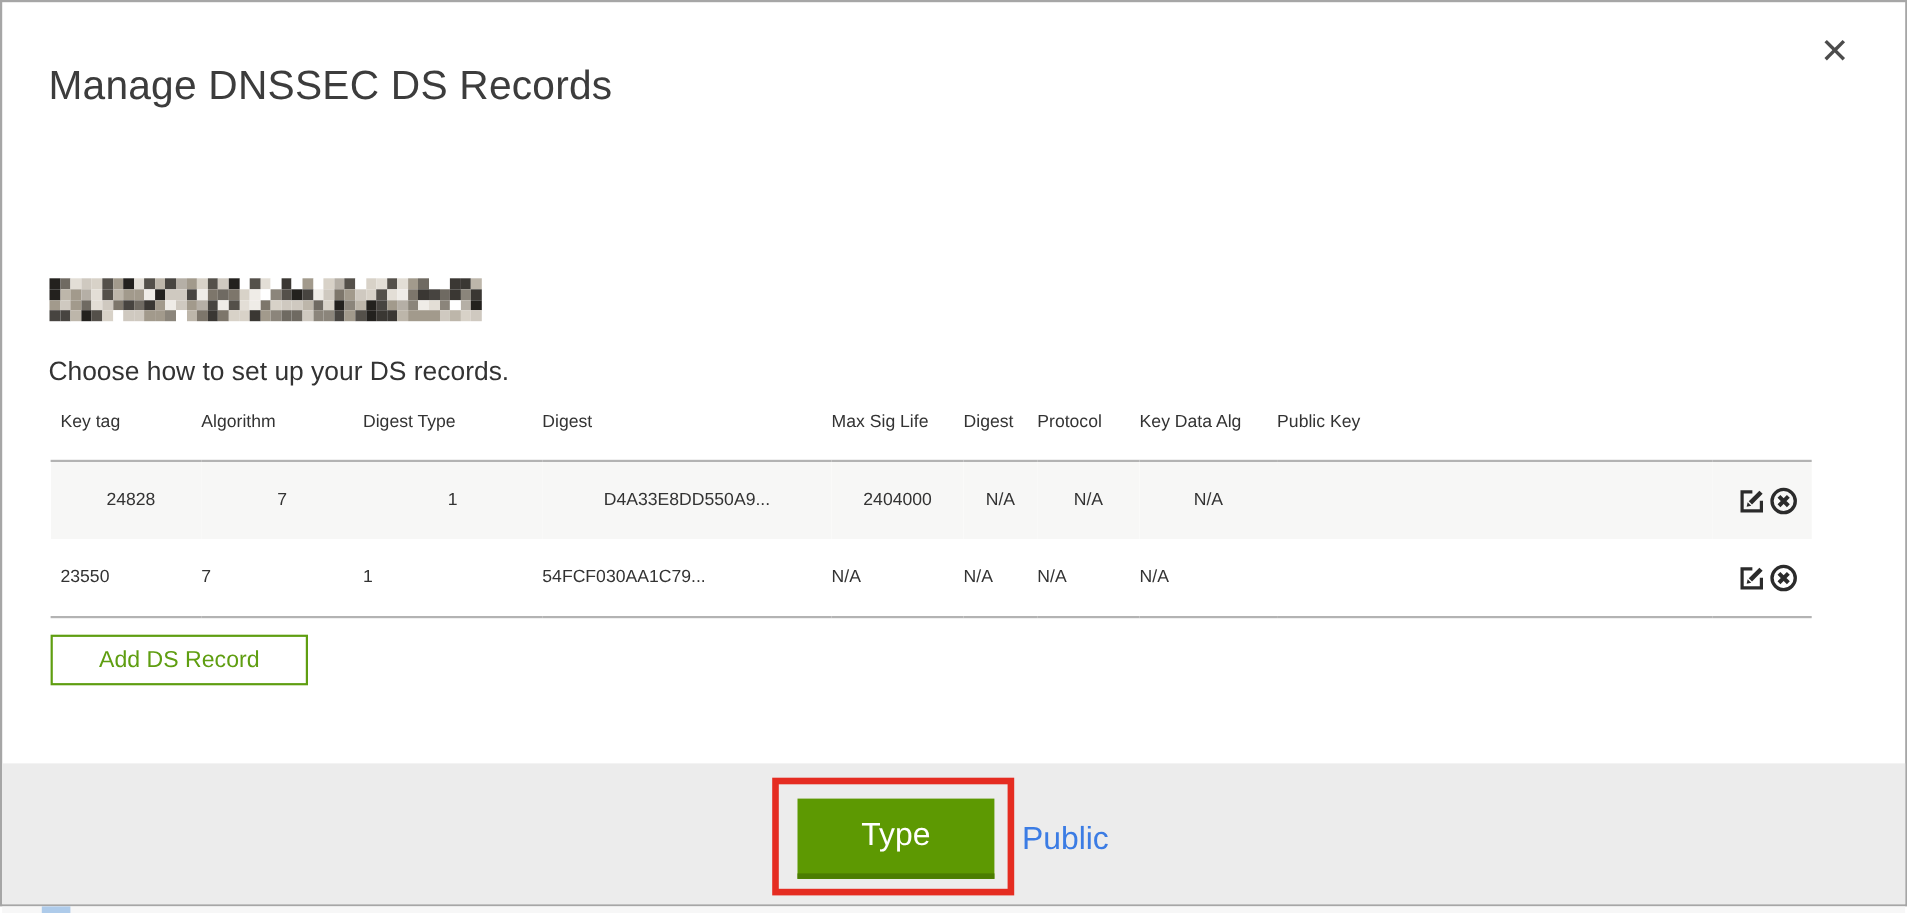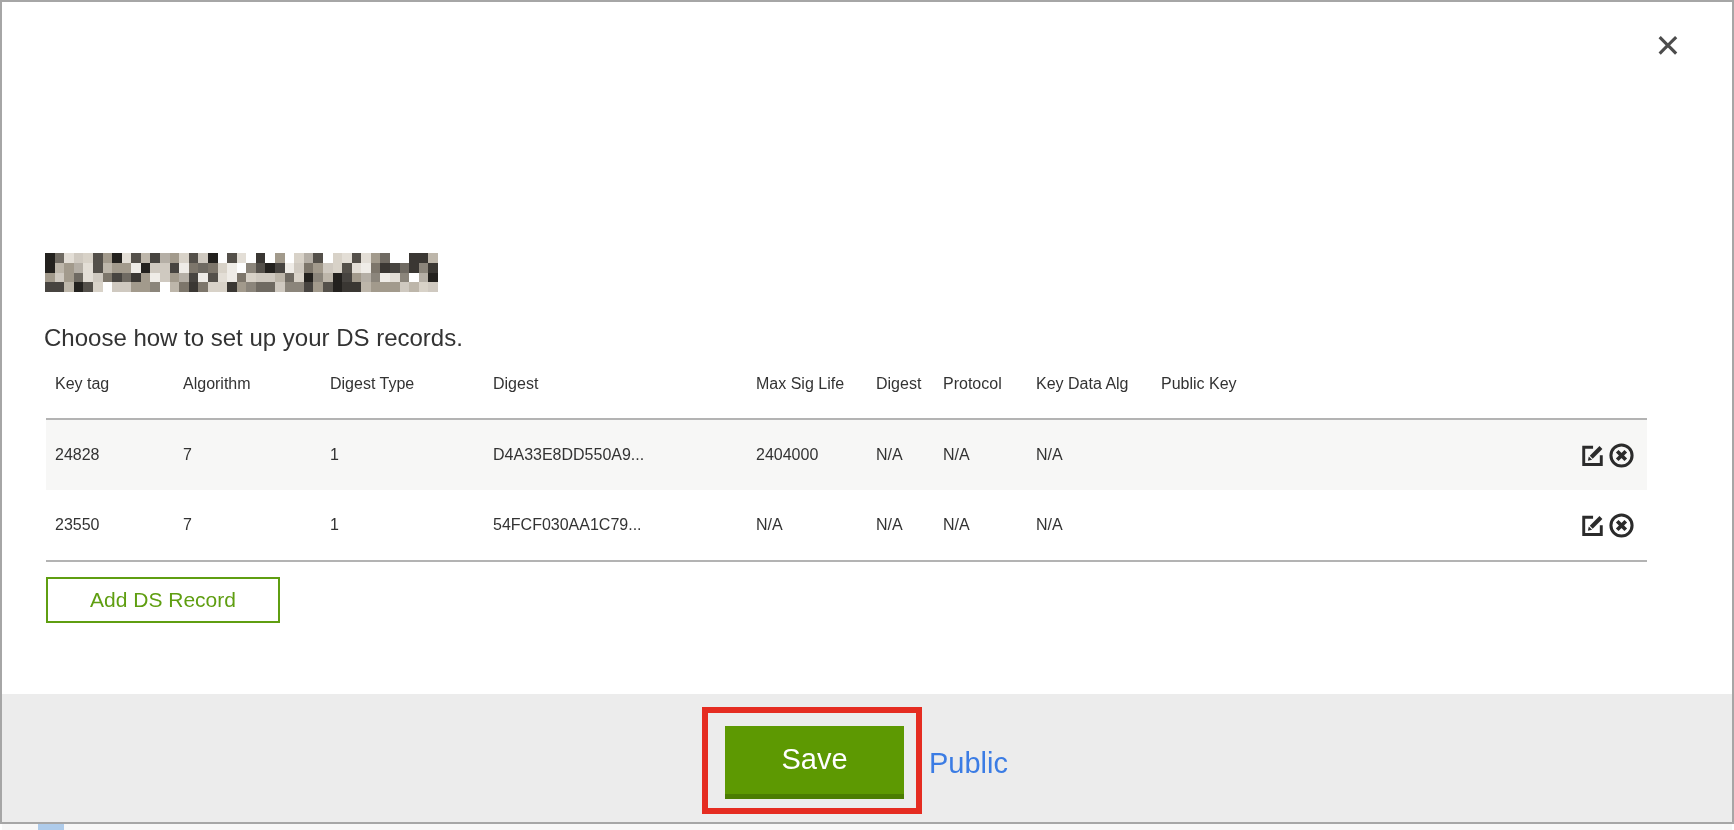--- a/index.html
+++ b/index.html
@@ -21,21 +21,21 @@
   .domain-mosaic i{display:block;}
 
   .instruction{position:absolute;left:42px;top:322px;font-size:24px;color:#333;white-space:nowrap;}
 
   table.ds{position:absolute;left:44px;top:361px;width:1601px;border-collapse:collapse;
          table-layout:fixed;font-size:16px;color:#333;}
   table.ds th{font-weight:400;text-align:left;vertical-align:top;padding:12px 0 0 0;height:43px;
          border-bottom:2px solid var(--table-line,#b3b3b3);white-space:nowrap;}
   table.ds td{height:70px;vertical-align:middle;padding:0;white-space:nowrap;overflow:hidden;}
   table.ds th:first-child, table.ds td:first-child{padding-left:9px;}
-  table.ds tbody tr:first-child{background:var(--row-stripe,#f7f7f6);}
+  table.ds tbody tr:first-child{background:var(--row-stripe,#f7f7f6);text-align:center;}
   table.ds tbody tr:last-child td{border-bottom:2px solid var(--table-line,#b3b3b3);}
   td.actions{text-align:right;padding-right:12px !important;}
   .icon-btn{display:inline-block;width:27px;height:27px;vertical-align:middle;cursor:pointer;}
   .icon-btn + .icon-btn{margin-left:2px;}
   .icon-btn svg{display:block;width:27px;height:27px;}
 
   .add-btn{position:absolute;left:44px;top:575px;width:234px;height:46px;box-sizing:border-box;
          background:#fff;border:2px solid var(--add-green,#5f9e11);color:var(--add-green,#5f9e11);
          font-size:21px;font-family:inherit;cursor:pointer;text-align:center;padding:0;}
 
@@ -49,20 +49,21 @@
          color:#fff;font-size:29px;font-family:inherit;cursor:pointer;text-align:center;padding:0 0 2px 0;}
   .cancel-link{position:absolute;left:927px;top:745px;font-size:29px;
          color:var(--cancel-blue,#3b7ce4);text-decoration:none;cursor:pointer;white-space:nowrap;}
 </style>
 </head>
 <body>
 
 <div class="screen">
   <div class="modal">
 
+    <h1 class="title">Manage DNSSEC DS Records</h1>
     <button class="close-btn">✕</button>
 
     <div class="domain-mosaic">
         <i style="background: rgb(35, 33, 30);"></i>
         <i style="background: rgb(111, 106, 98);"></i>
         <i style="background: rgb(227, 222, 214);"></i>
         <i style="background: rgb(207, 201, 192);"></i>
         <i style="background: rgb(216, 210, 200);"></i>
         <i style="background: rgb(84, 80, 74);"></i>
         <i style="background: rgb(162, 154, 140);"></i>
@@ -305,20 +306,20 @@
             </span>
           </td>
         </tr>
       </tbody>
     </table>
 
     <button class="add-btn">Add DS Record</button>
 
     <div class="footer"></div>
     <div class="annotation-box"></div>
-    <button class="save-btn">Save</button>
+    <button class="save-btn">Type</button>
     <a class="cancel-link">Public</a>
   </div>
 
   <div class="below-sliver">
     <span class="below-blue"></span>
   </div>
 </div>
 
 </body></html>

